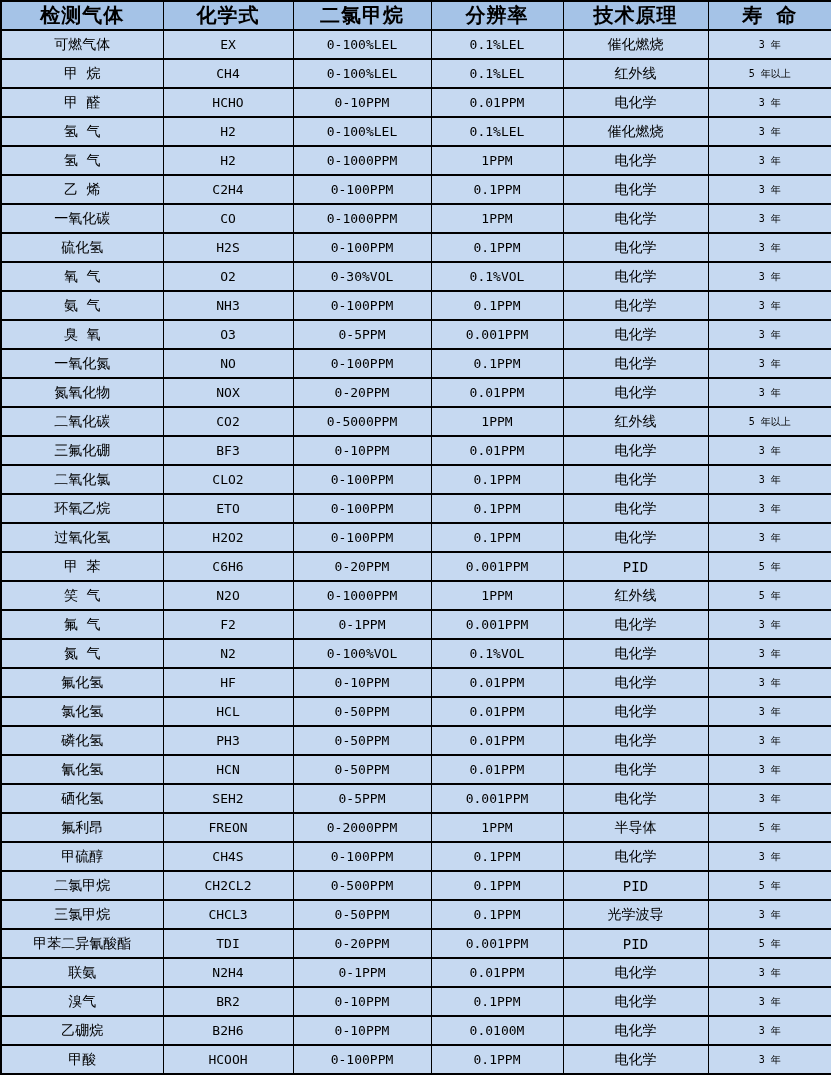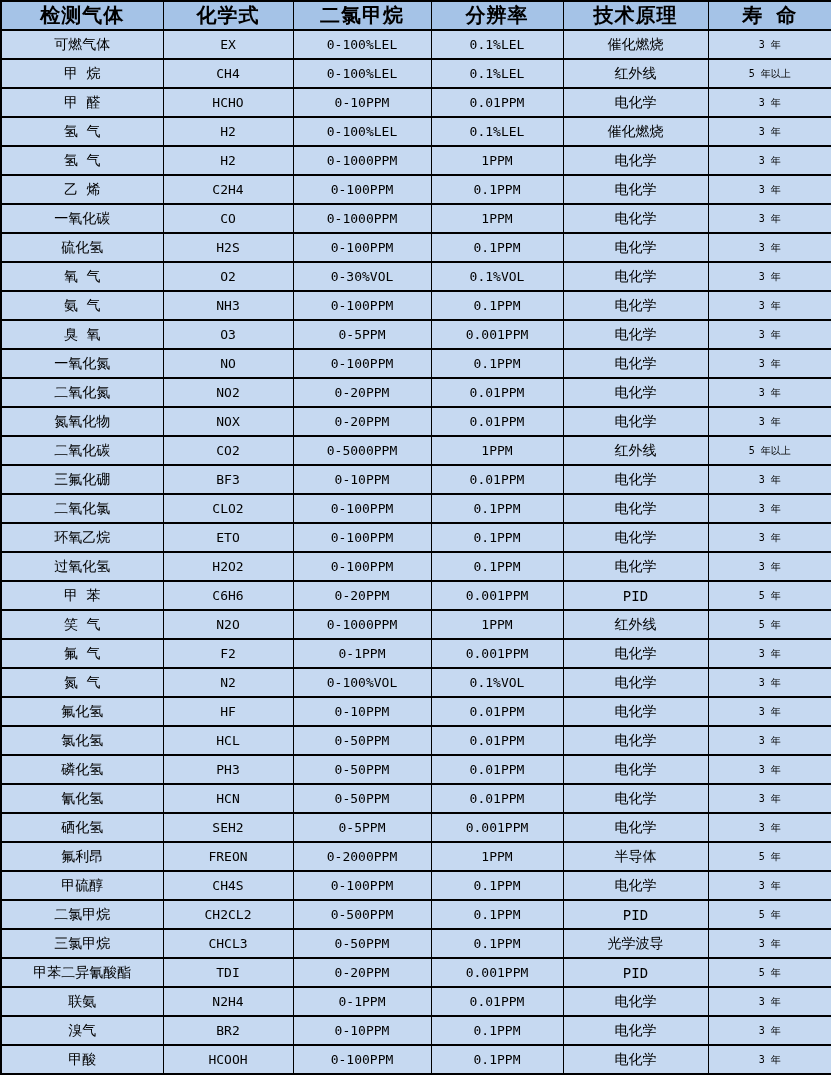--- a/index.html
+++ b/index.html
@@ -152,28 +152,20 @@
       </tr>
       <tr>
         <td class="c0">一氧化氮</td>
         <td class="c1">NO</td>
         <td class="c2">0-100PPM</td>
         <td class="c3">0.1PPM</td>
         <td class="c4">电化学</td>
         <td class="c5">3 年</td>
       </tr>
       <tr>
-        <td class="c0">二氧化氮</td>
-        <td class="c1">NO2</td>
-        <td class="c2">0-20PPM</td>
-        <td class="c3">0.01PPM</td>
-        <td class="c4">电化学</td>
-        <td class="c5">3 年</td>
-      </tr>
-      <tr>
         <td class="c0">氮氧化物</td>
         <td class="c1">NOX</td>
         <td class="c2">0-20PPM</td>
         <td class="c3">0.01PPM</td>
         <td class="c4">电化学</td>
         <td class="c5">3 年</td>
       </tr>
       <tr>
         <td class="c0">二氧化碳</td>
         <td class="c1">CO2</td>
@@ -336,20 +328,28 @@
       </tr>
       <tr>
         <td class="c0">溴气</td>
         <td class="c1">BR2</td>
         <td class="c2">0-10PPM</td>
         <td class="c3">0.1PPM</td>
         <td class="c4">电化学</td>
         <td class="c5">3 年</td>
       </tr>
       <tr>
+        <td class="c0">乙硼烷</td>
+        <td class="c1">B2H6</td>
+        <td class="c2">0-10PPM</td>
+        <td class="c3">0.0100M</td>
+        <td class="c4">电化学</td>
+        <td class="c5">3 年</td>
+      </tr>
+      <tr>
         <td class="c0">甲酸</td>
         <td class="c1">HCOOH</td>
         <td class="c2">0-100PPM</td>
         <td class="c3">0.1PPM</td>
         <td class="c4">电化学</td>
         <td class="c5">3 年</td>
       </tr>
     </tbody>
 </table>
 

